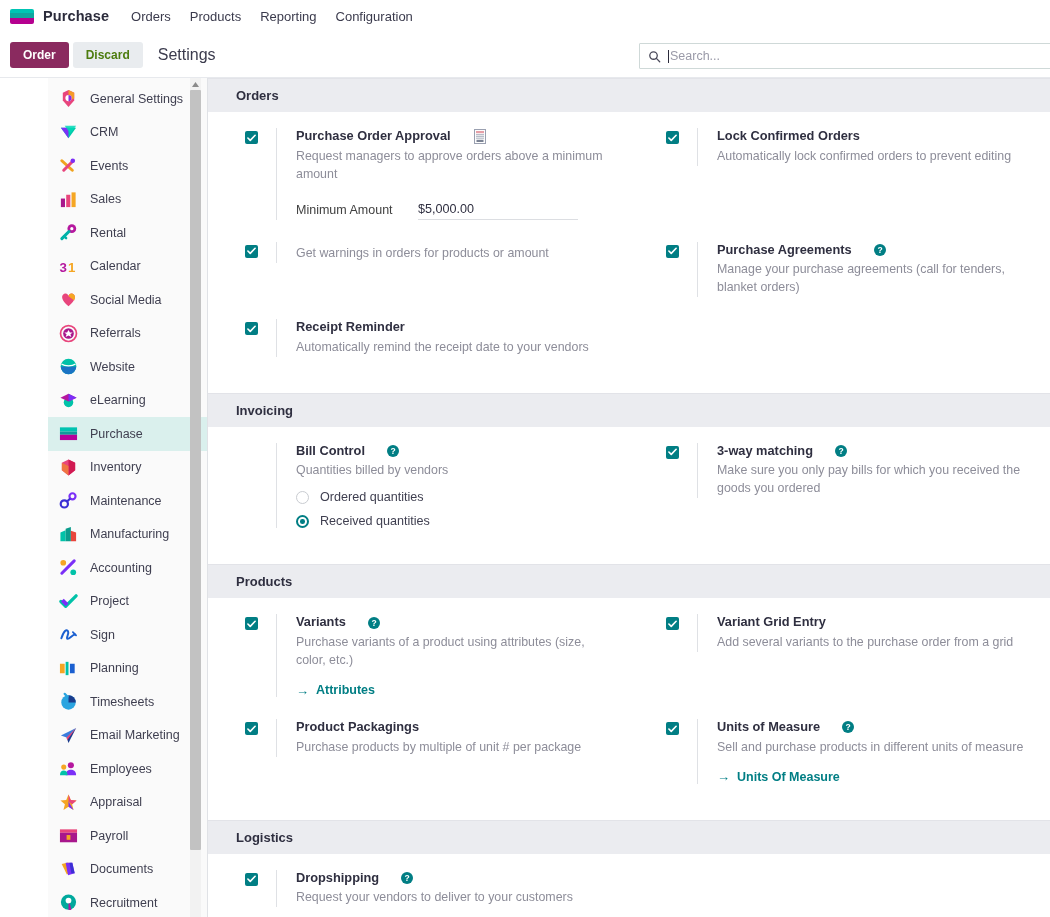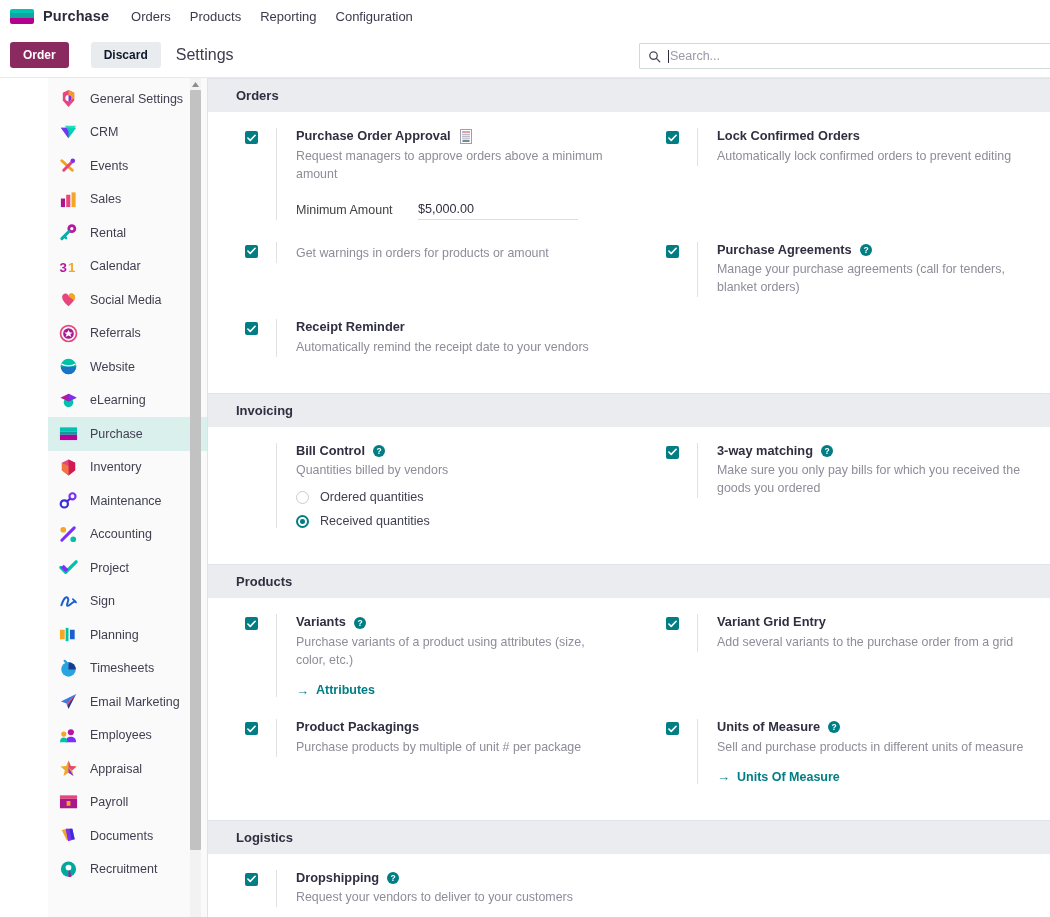--- a/index.html
+++ b/index.html
@@ -64,27 +64,27 @@
     border: none;
     border-radius: 3px;
     font-size: 12px;
     font-weight: bold;
     padding: 6px 13px;
     cursor: pointer;
     font-family: inherit;
   }
   .btn-discard {
     background: #e9ecef;
-    color: #0f172a;
+    color: #4d7c0f;
     border: none;
     border-radius: 3px;
     font-size: 12px;
     font-weight: bold;
     padding: 6px 13px;
-    margin-left: 22px;
+    margin-left: 4px;
     cursor: pointer;
     font-family: inherit;
   }
   .breadcrumb-title {
     font-size: 16px;
     color: #3b3b4d;
     margin-left: 15px;
     white-space: nowrap;
   }
   .searchbar {
@@ -231,21 +231,21 @@
     flex: 1;
     min-width: 0;
   }
   .setting-col.nocb .setting-content { margin-left: 0; }
   .s-title {
     font-size: 12.8px;
     font-weight: bold;
     color: #2f2f40;
     display: flex;
     align-items: center;
-    gap: 8px;
+    gap: 22px;
     line-height: 1.3;
   }
   .s-desc {
     font-size: 12.4px;
     color: #8d8d99;
     margin-top: 3px;
     line-height: 1.45;
   }
   .help-ico {
     width: 12px; height: 12px;
@@ -489,20 +489,30 @@
               <circle cx="5.6" cy="13.6" r="3.8" fill="none" stroke="#3b2fd4" stroke-width="2.3"></circle>
               <circle cx="14.2" cy="5.6" r="3.2" fill="none" stroke="#7b2ff7" stroke-width="2.3"></circle>
               <path d="M8.2 11.4 L11.8 7.8" stroke="#3b2fd4" stroke-width="2.3"></path>
             </svg>
           </span>
           <span class="side-label">Maintenance</span>
         </div>
         <div class="side-item">
           <span class="side-ico">
             <svg width="19" height="19" viewBox="0 0 20 20">
+              <path d="M1.5 17 L1.5 8 L7 5.5 L7 17 Z" fill="#00c2a8"></path>
+              <path d="M7 17 L7 4 L12.5 2 L12.5 17 Z" fill="#0a9c8c"></path>
+              <path d="M12.5 17 L12.5 6 L18 8 L18 17 Z" fill="#e8453c"></path>
+            </svg>
+          </span>
+          <span class="side-label">Manufacturing</span>
+        </div>
+        <div class="side-item">
+          <span class="side-ico">
+            <svg width="19" height="19" viewBox="0 0 20 20">
               <path d="M3 16 L16 3" stroke="#7b2ff7" stroke-width="3.2" stroke-linecap="round"></path>
               <circle cx="4.5" cy="5" r="3" fill="#f5a623"></circle>
               <circle cx="15" cy="15" r="3" fill="#00c2a8"></circle>
             </svg>
           </span>
           <span class="side-label">Accounting</span>
         </div>
         <div class="side-item">
           <span class="side-ico">
             <svg width="19" height="19" viewBox="0 0 20 20">

